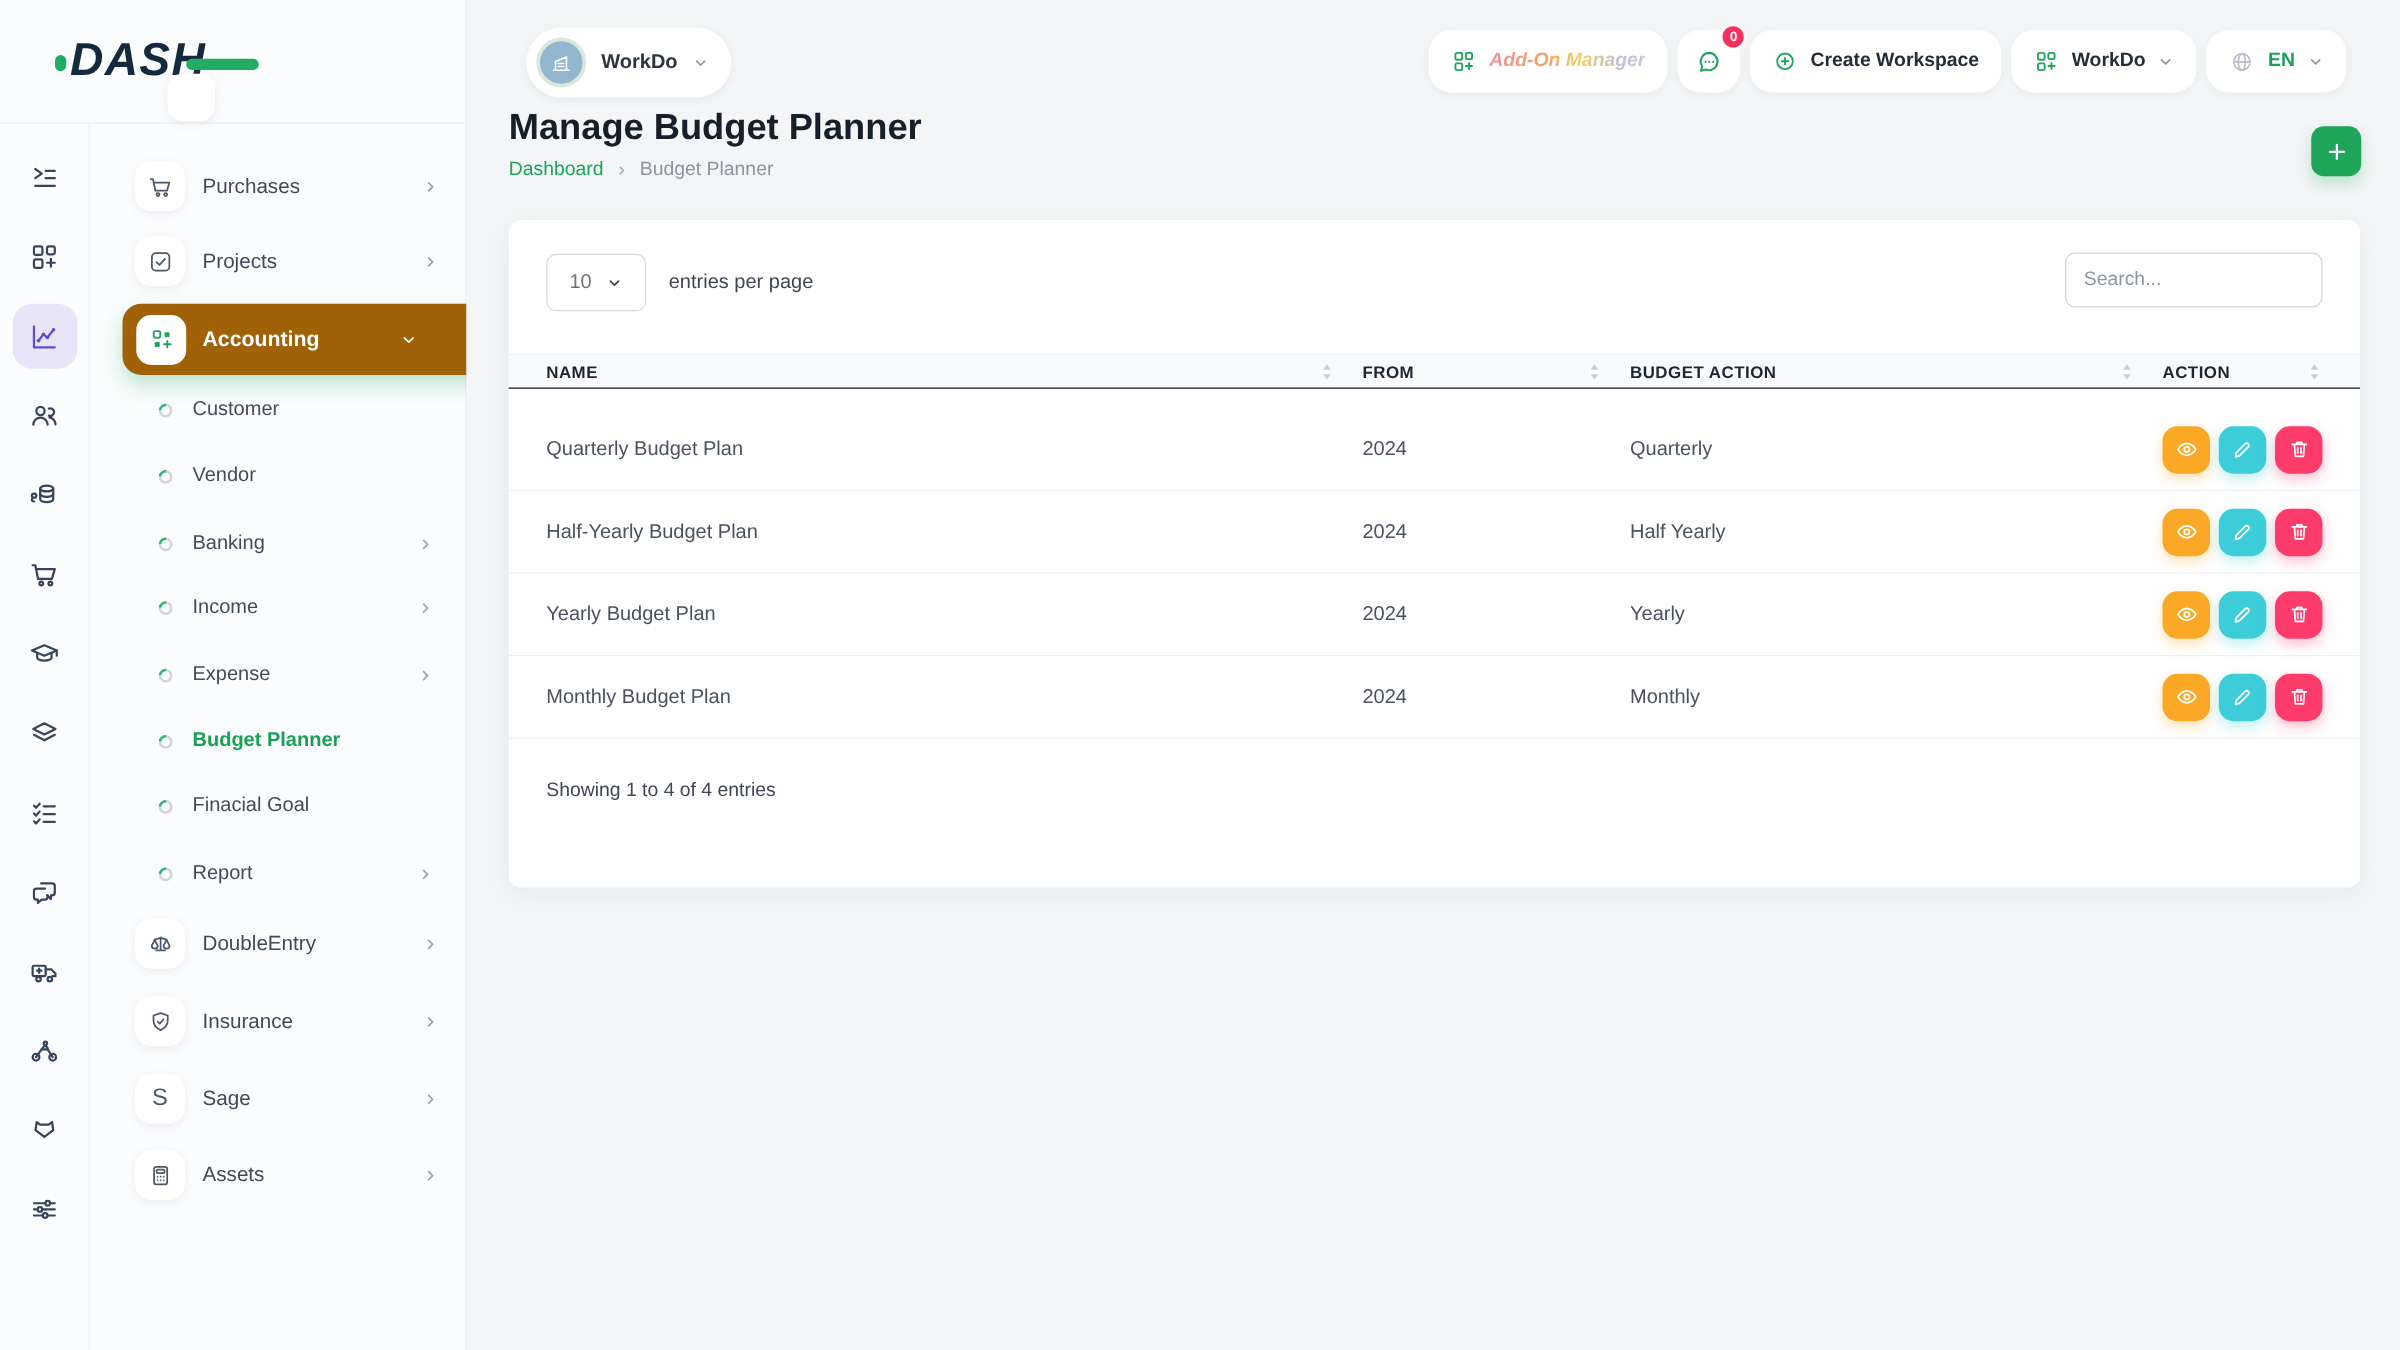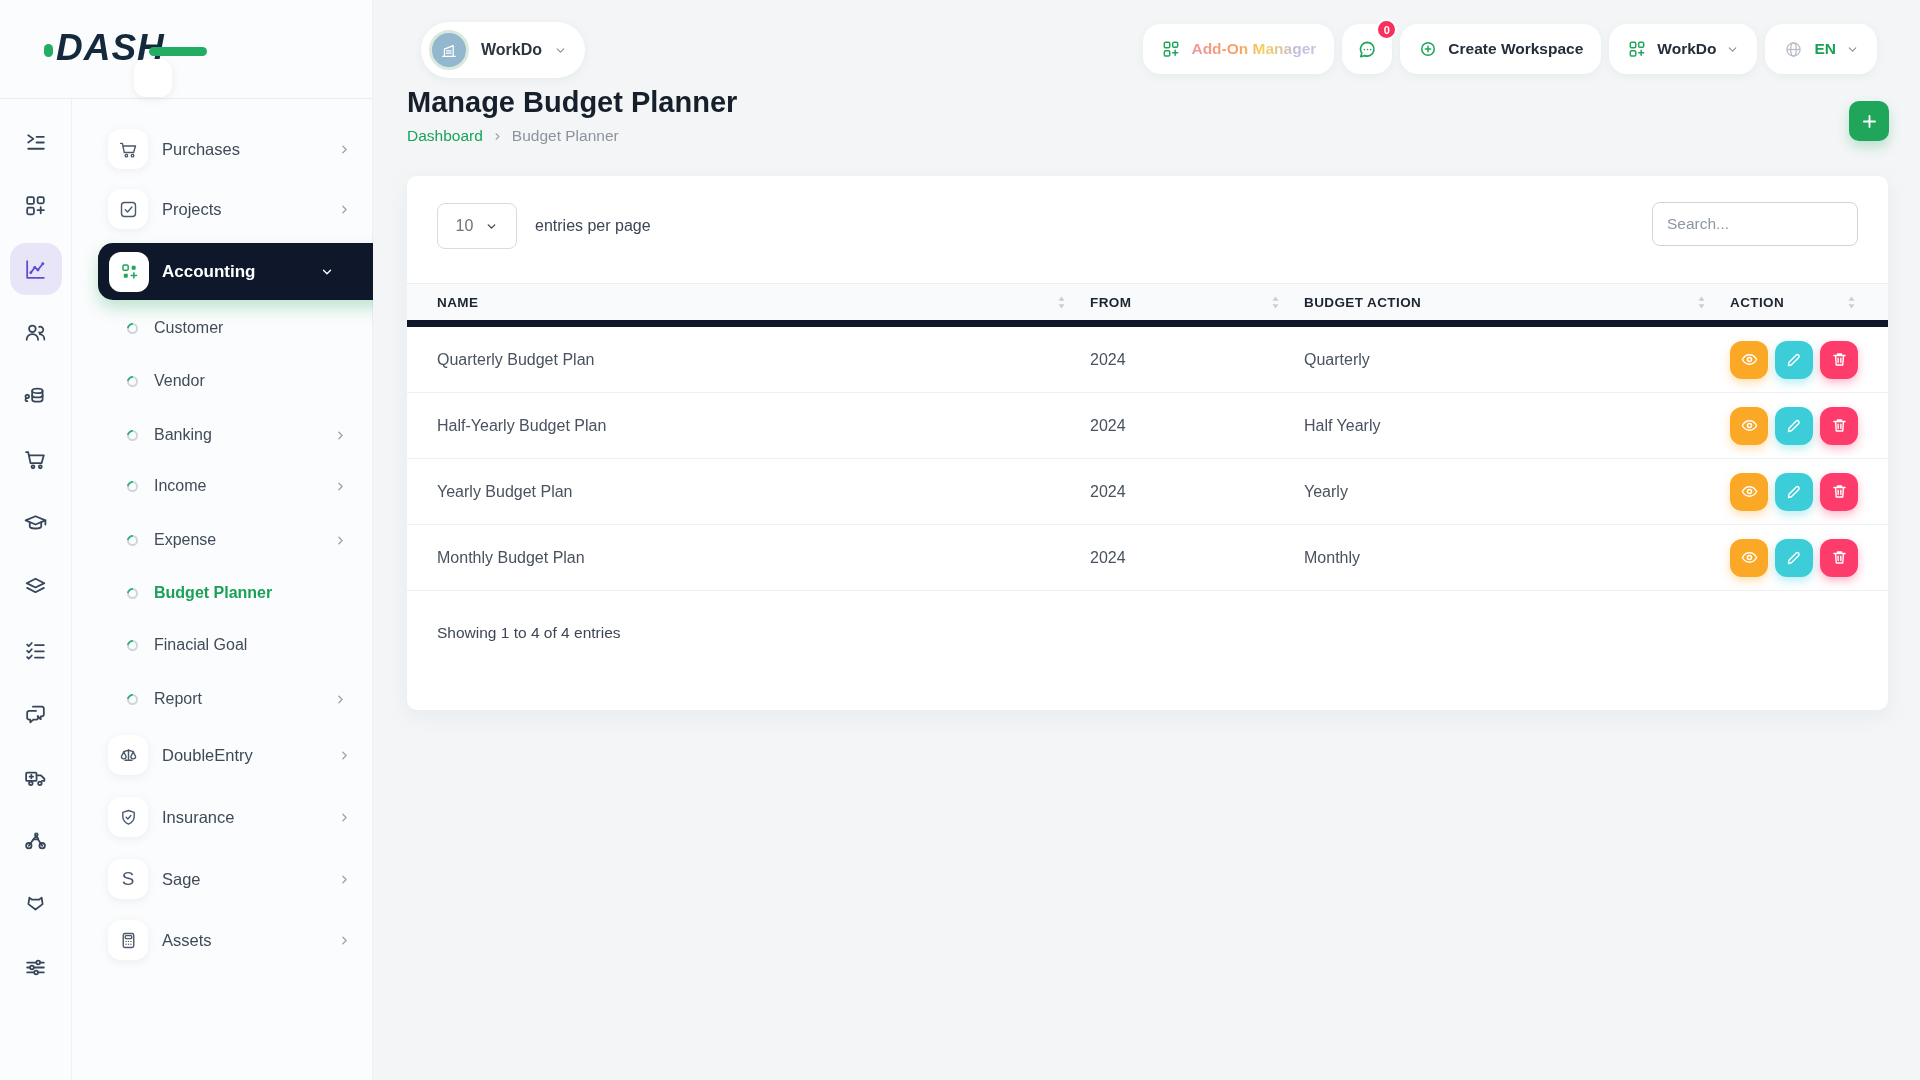--- a/index.html
+++ b/index.html
@@ -24,21 +24,21 @@
   .rail-btn .dotfill { fill:currentColor; stroke:none; }
 
   
   .menu { position:absolute; left:72px; top:99px; width:301px; bottom:0; overflow:hidden; }
   .mi { position:absolute; left:0; width:301px; display:flex; align-items:center; cursor:pointer; }
   .mi .ibox { position:absolute; left:36px; width:40px; height:40px; background:#fff; border-radius:13px; box-shadow:0 2px 8px rgba(150,162,178,.16); display:flex; align-items:center; justify-content:center; color:#4b596b; }
   .mi .ibox svg { width:21px; height:21px; stroke:currentColor; fill:none; stroke-width:1.6; stroke-linecap:round; stroke-linejoin:round; }
   .mi .lbl { position:absolute; left:90px; font-size:16.5px; color:#3f4a57; }
   .mi .chev { position:absolute; left:266px; width:13px; height:13px; stroke:#9aa3ad; fill:none; stroke-width:2.4; stroke-linecap:round; stroke-linejoin:round; }
   .mi.toplevel { height:40px; }
-  .pill { position:absolute; left:26px; width:306px; height:57px; background:#0f172a; border-radius:15px; display:flex; align-items:center; box-shadow:0 8px 16px rgba(34,167,95,.28); cursor:pointer;text-align:right; }
+  .pill { position:absolute; left:26px; width:306px; height:57px; background:#a16207; border-radius:15px; display:flex; align-items:center; box-shadow:0 8px 16px rgba(34,167,95,.28); cursor:pointer;text-align:right; }
   .pill .ibox { position:absolute; left:11px; width:40px; height:40px; background:#fff; border-radius:12px; display:flex; align-items:center; justify-content:center; color:#1fa55c; }
   .pill .ibox svg { width:21px; height:21px; stroke:currentColor; fill:none; stroke-width:1.7; stroke-linecap:round; stroke-linejoin:round; }
   .pill .lbl { position:absolute; left:64px; font-size:17px; font-weight:700; color:#fff; }
   .pill .chev { position:absolute; left:222px; width:14px; height:14px; stroke:#fff; fill:none; stroke-width:2.4; stroke-linecap:round; stroke-linejoin:round; }
   .sub { height:26px; }
   .sub .bullet { position:absolute; left:55px; width:11px; height:11px; border-radius:50%; border:2px solid #cfd5db; }
   .sub .bullet::after { content:""; position:absolute; inset:-2px; border-radius:50%; border:2px solid transparent; border-top-color:#2bb673; transform:rotate(-40deg); }
   .sub .lbl { position:absolute; left:82px; font-size:16px; color:#414c59; }
   .sub .chev { left:262px; }
   .sub.active .lbl { color:#1aa157; font-weight:700; }
@@ -49,21 +49,21 @@
 
   .ws-pill { position:absolute; left:48px; top:22px; height:56px; background:#fff; border-radius:28px; display:flex; align-items:center; padding:0 18px 0 8px; gap:12px; box-shadow:0 2px 8px rgba(150,162,178,.12); cursor:pointer; }
   .avatar { width:40px; height:40px; border-radius:50%; background:#92b7cf; border:3px solid #d9e9dd; display:flex; align-items:center; justify-content:center; color:#fff; }
   .avatar svg { width:20px; height:20px; stroke:#fff; fill:none; stroke-width:1.5; stroke-linecap:round; stroke-linejoin:round; }
   .ws-pill .lbl { font-size:16px; font-weight:600; color:#2b3440; }
   .chev-s { width:13px; height:13px; stroke:#8d97a2; fill:none; stroke-width:2.4; stroke-linecap:round; stroke-linejoin:round; }
 
   .topbar-right { position:absolute; right:43px; top:24px; display:flex; gap:8px; align-items:center; }
   .tb-pill { height:50px; background:#fff; border-radius:18px; display:flex; align-items:center; gap:10px; padding:0 18px; box-shadow:0 2px 8px rgba(150,162,178,.10); cursor:pointer; font-size:15.5px; font-weight:600; color:#232e3a; }
   .tb-pill svg.gi { width:20px; height:20px; stroke:#1fa55c; fill:none; stroke-width:1.8; stroke-linecap:round; stroke-linejoin:round; }
-  .grad-text { background:linear-gradient(90deg,#f0949e 0%,#f5a25f 38%,#f3cf5e 58%,#c3bddd 85%,#c9c4e2 100%); -webkit-background-clip:text; background-clip:text; color:transparent; font-weight:600; }
+  .grad-text { background:linear-gradient(90deg,#f0949e 0%,#f5a25f 38%,#f3cf5e 58%,#c3bddd 85%,#c9c4e2 100%); -webkit-background-clip:text; background-clip:text; color:transparent; font-weight:600;font-style:italic; }
   .chat-pill { width:50px; height:50px; background:#fff; border-radius:18px; position:relative; display:flex; align-items:center; justify-content:center; box-shadow:0 2px 8px rgba(150,162,178,.10); cursor:pointer; }
   .chat-pill svg { width:23px; height:23px; stroke:#1fa55c; fill:none; stroke-width:1.7; stroke-linecap:round; stroke-linejoin:round; }
   .badge { position:absolute; top:-5px; right:-5px; min-width:21px; height:21px; border-radius:50%; background:#f92f5e; border:2px solid #fff; color:#fff; font-size:11px; font-weight:700; display:flex; align-items:center; justify-content:center; }
   .globe { width:21px; height:21px; stroke:#b6bdc6; fill:none; stroke-width:1.5; }
   .lang-code { color:#1aa157; font-weight:700; font-size:15.5px; }
 
   .page-title { position:absolute; left:34px; top:86px; font-size:29px; font-weight:700; color:#15202b; }
   .breadcrumb { position:absolute; left:34px; top:127px; display:flex; align-items:center; gap:9px; font-size:15.5px; }
   .breadcrumb .home { color:#1aa35b; cursor:pointer; }
   .breadcrumb .cur { color:#8b949e; }
@@ -71,21 +71,21 @@
   .add-btn { position:absolute; right:31px; top:101px; width:40px; height:40px; border-radius:10px; background:#1fa65b; display:flex; align-items:center; justify-content:center; box-shadow:0 6px 12px rgba(31,166,91,.25); cursor:pointer; border:none; }
   .add-btn svg { width:19px; height:19px; stroke:#fff; fill:none; stroke-width:2.3; stroke-linecap:round; }
 
   
   .card { position:absolute; left:34px; right:32px; top:176px; height:534px; background:#fff; border-radius:10px; box-shadow:0 6px 20px rgba(160,175,192,.12); }
   .entries-select { position:absolute; left:30px; top:27px; width:80px; height:46px; border:1px solid #d6dce3; border-radius:8px; background:#fff; display:flex; align-items:center; justify-content:center; gap:12px; font-size:16px; color:#737373; cursor:pointer; }
   .entries-label { position:absolute; left:128px; top:27px; height:46px; display:flex; align-items:center; font-size:16px; color:#3d4654; }
   .search-input { position:absolute; right:30px; top:26px; width:206px; height:44px; border:1px solid #ced5dd; border-radius:8px; padding:4px 14px; font-size:15.5px; color:#4d7c0f; font-family:"Liberation Sans",sans-serif; outline:none; background:#fff; }
   .search-input::placeholder { color:#8d97a3; }
 
-  .tbl-head { position:absolute; left:0; right:0; top:107px; height:44px; background:#f9fafb; border-top:1px solid #eceff2; border-bottom:7px solid #0f172a; display:grid; grid-template-columns:653px 214px 426px 1fr; padding:0 30px; align-items:center; }
+  .tbl-head { position:absolute; left:0; right:0; top:107px; height:28px; background:#f9fafb; border-top:1px solid #eceff2; border-bottom:1px solid #0f172a; display:grid; grid-template-columns:653px 214px 426px 1fr; padding:0 30px; align-items:center; }
   .th { display:flex; align-items:center; justify-content:space-between; padding-right:24px; font-size:13.5px; font-weight:700; letter-spacing:.4px; color:#1c2630; cursor:pointer; }
   .th.last { padding-right:2px;text-align:right; }
   .sort { width:9px; height:15px; fill:#c9cfd7; flex:0 0 auto; }
 
   .tbl-row { position:absolute; left:0; right:0; height:66px; display:grid; grid-template-columns:653px 214px 426px 1fr; padding:0 30px; align-items:center; border-bottom:1px solid #eef1f4; font-size:16px; color:#49525f; }
   .cell-actions { display:flex; justify-content:flex-end; gap:7px; }
   .act { width:38px; height:38px; border-radius:12px; border:none; display:flex; align-items:center; justify-content:center; cursor:pointer; }
   .act svg { width:19px; height:19px; stroke:#fff; fill:none; stroke-width:1.8; stroke-linecap:round; stroke-linejoin:round; }
   .act.view { background:#fba827; box-shadow:0 4px 10px rgba(251,168,39,.35); }
   .act.edit { background:#3ccdd9; box-shadow:0 4px 10px rgba(60,205,217,.35); }

